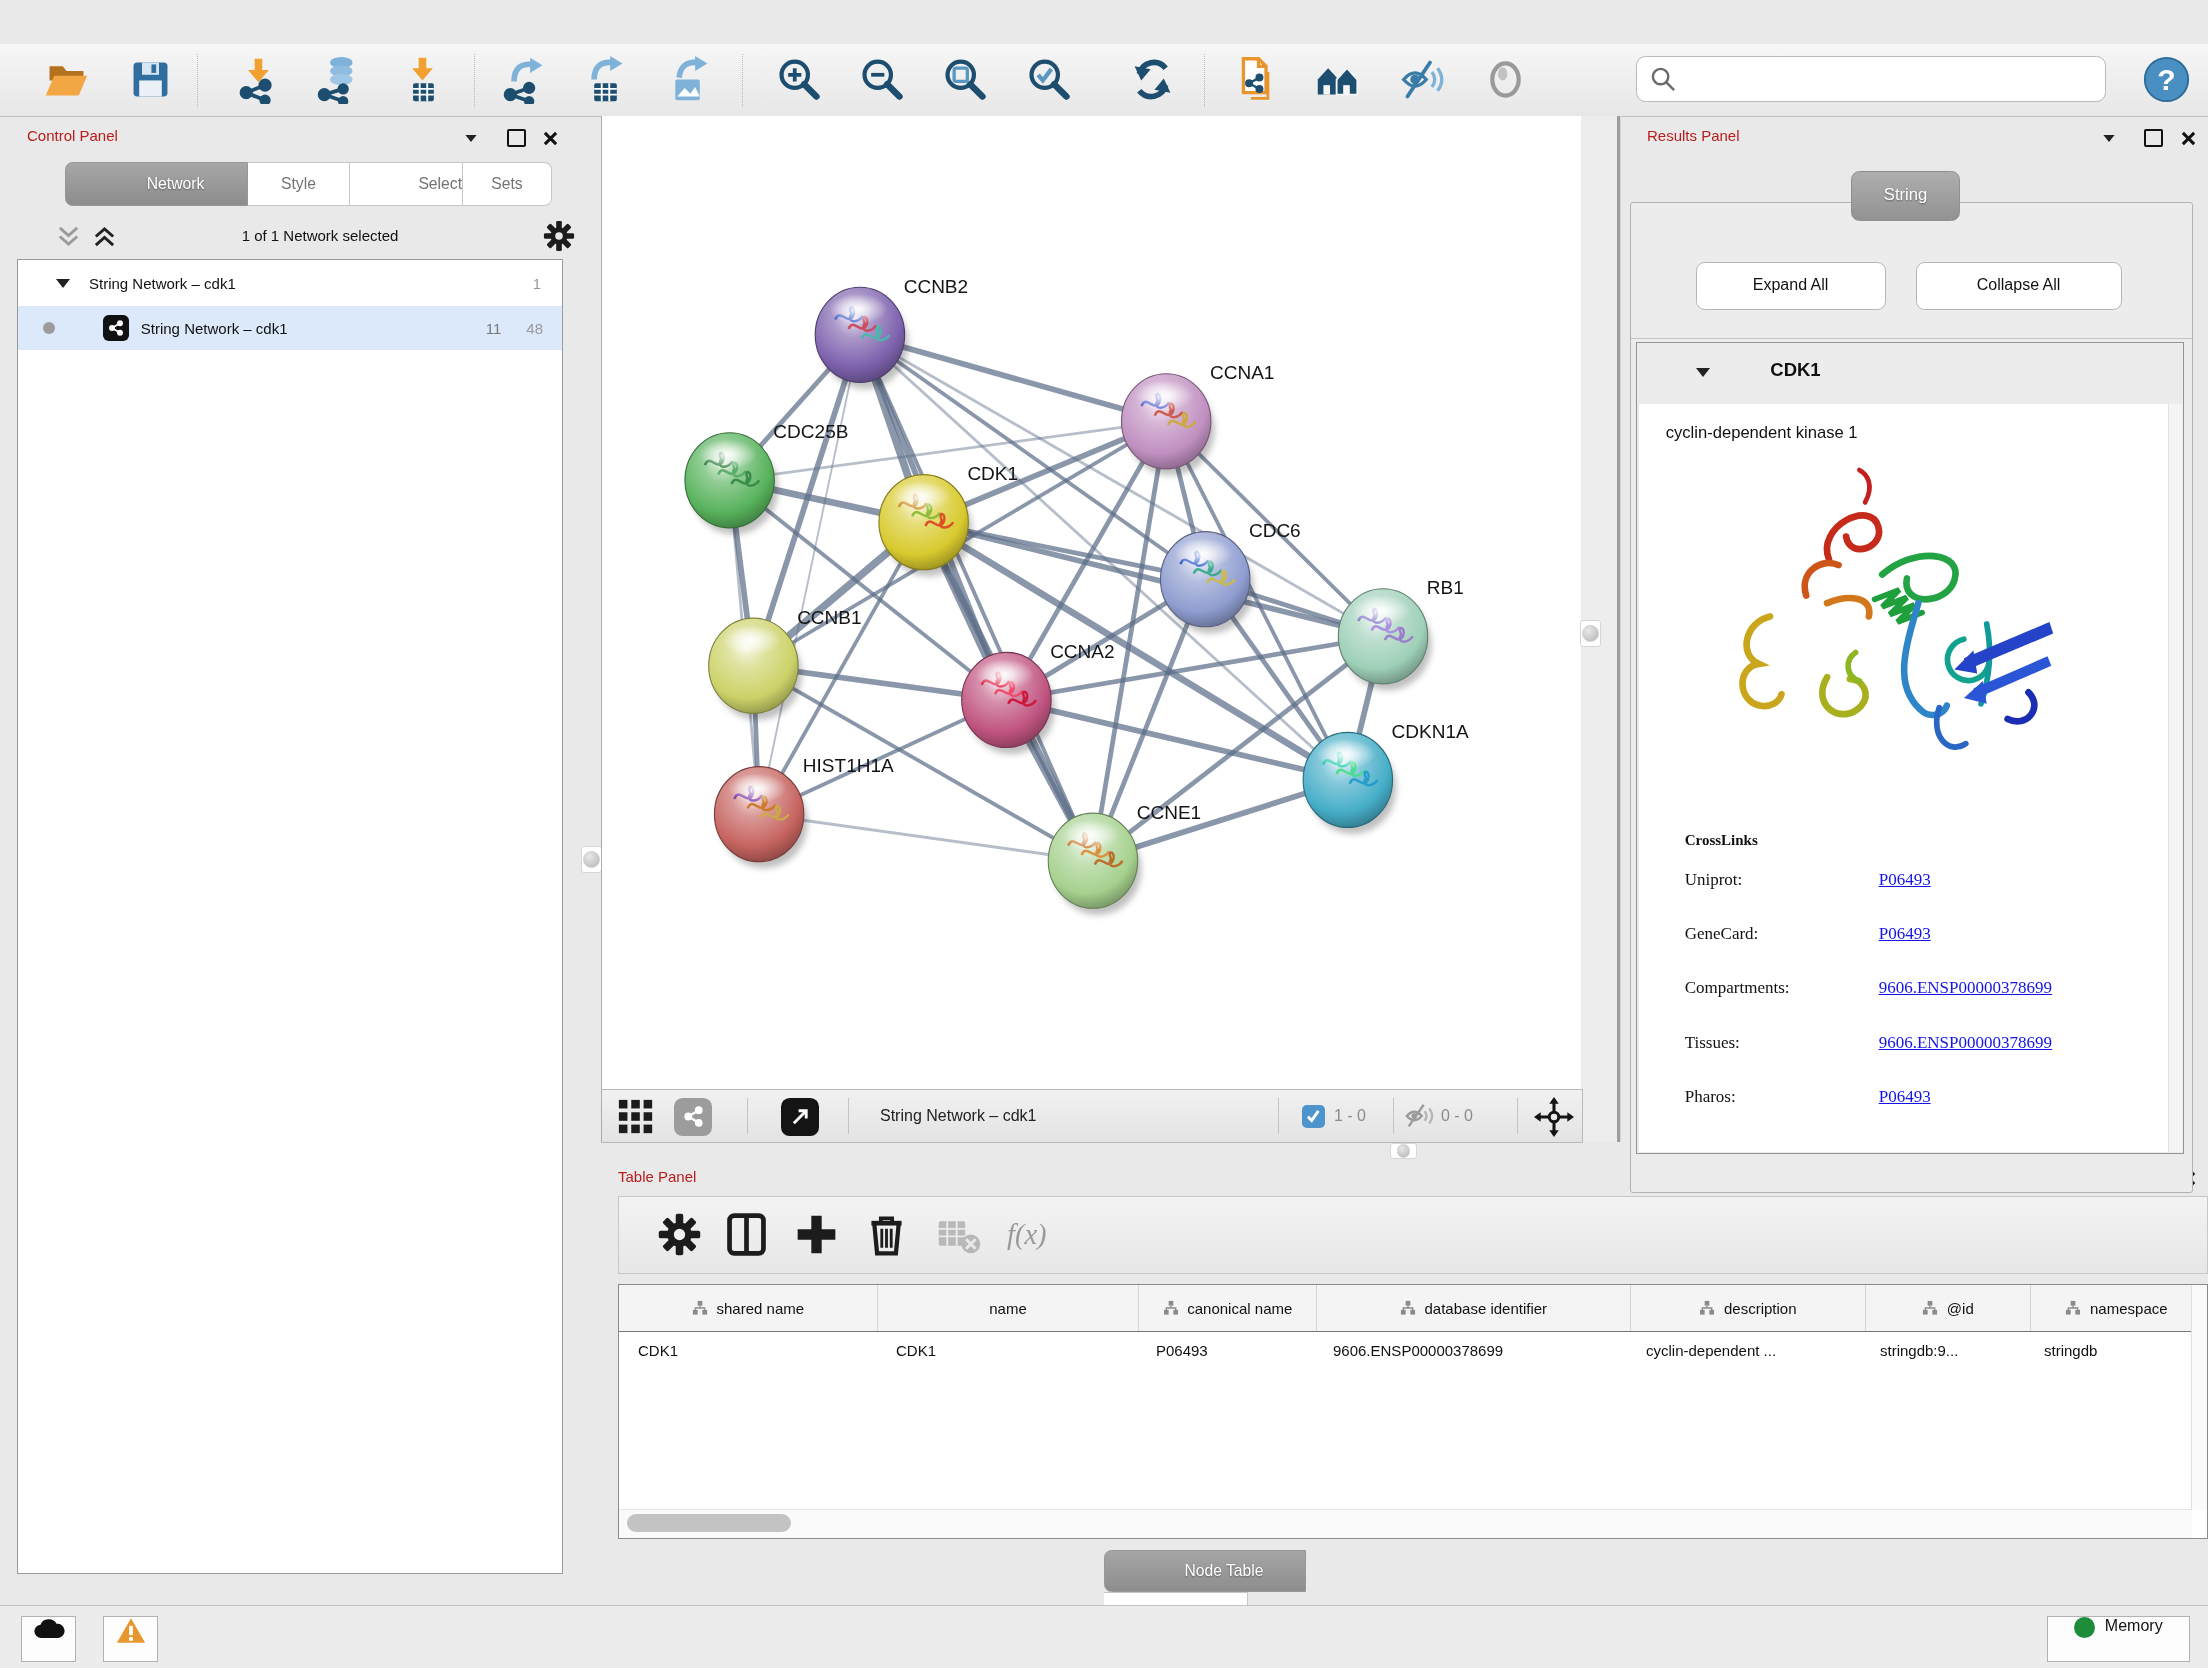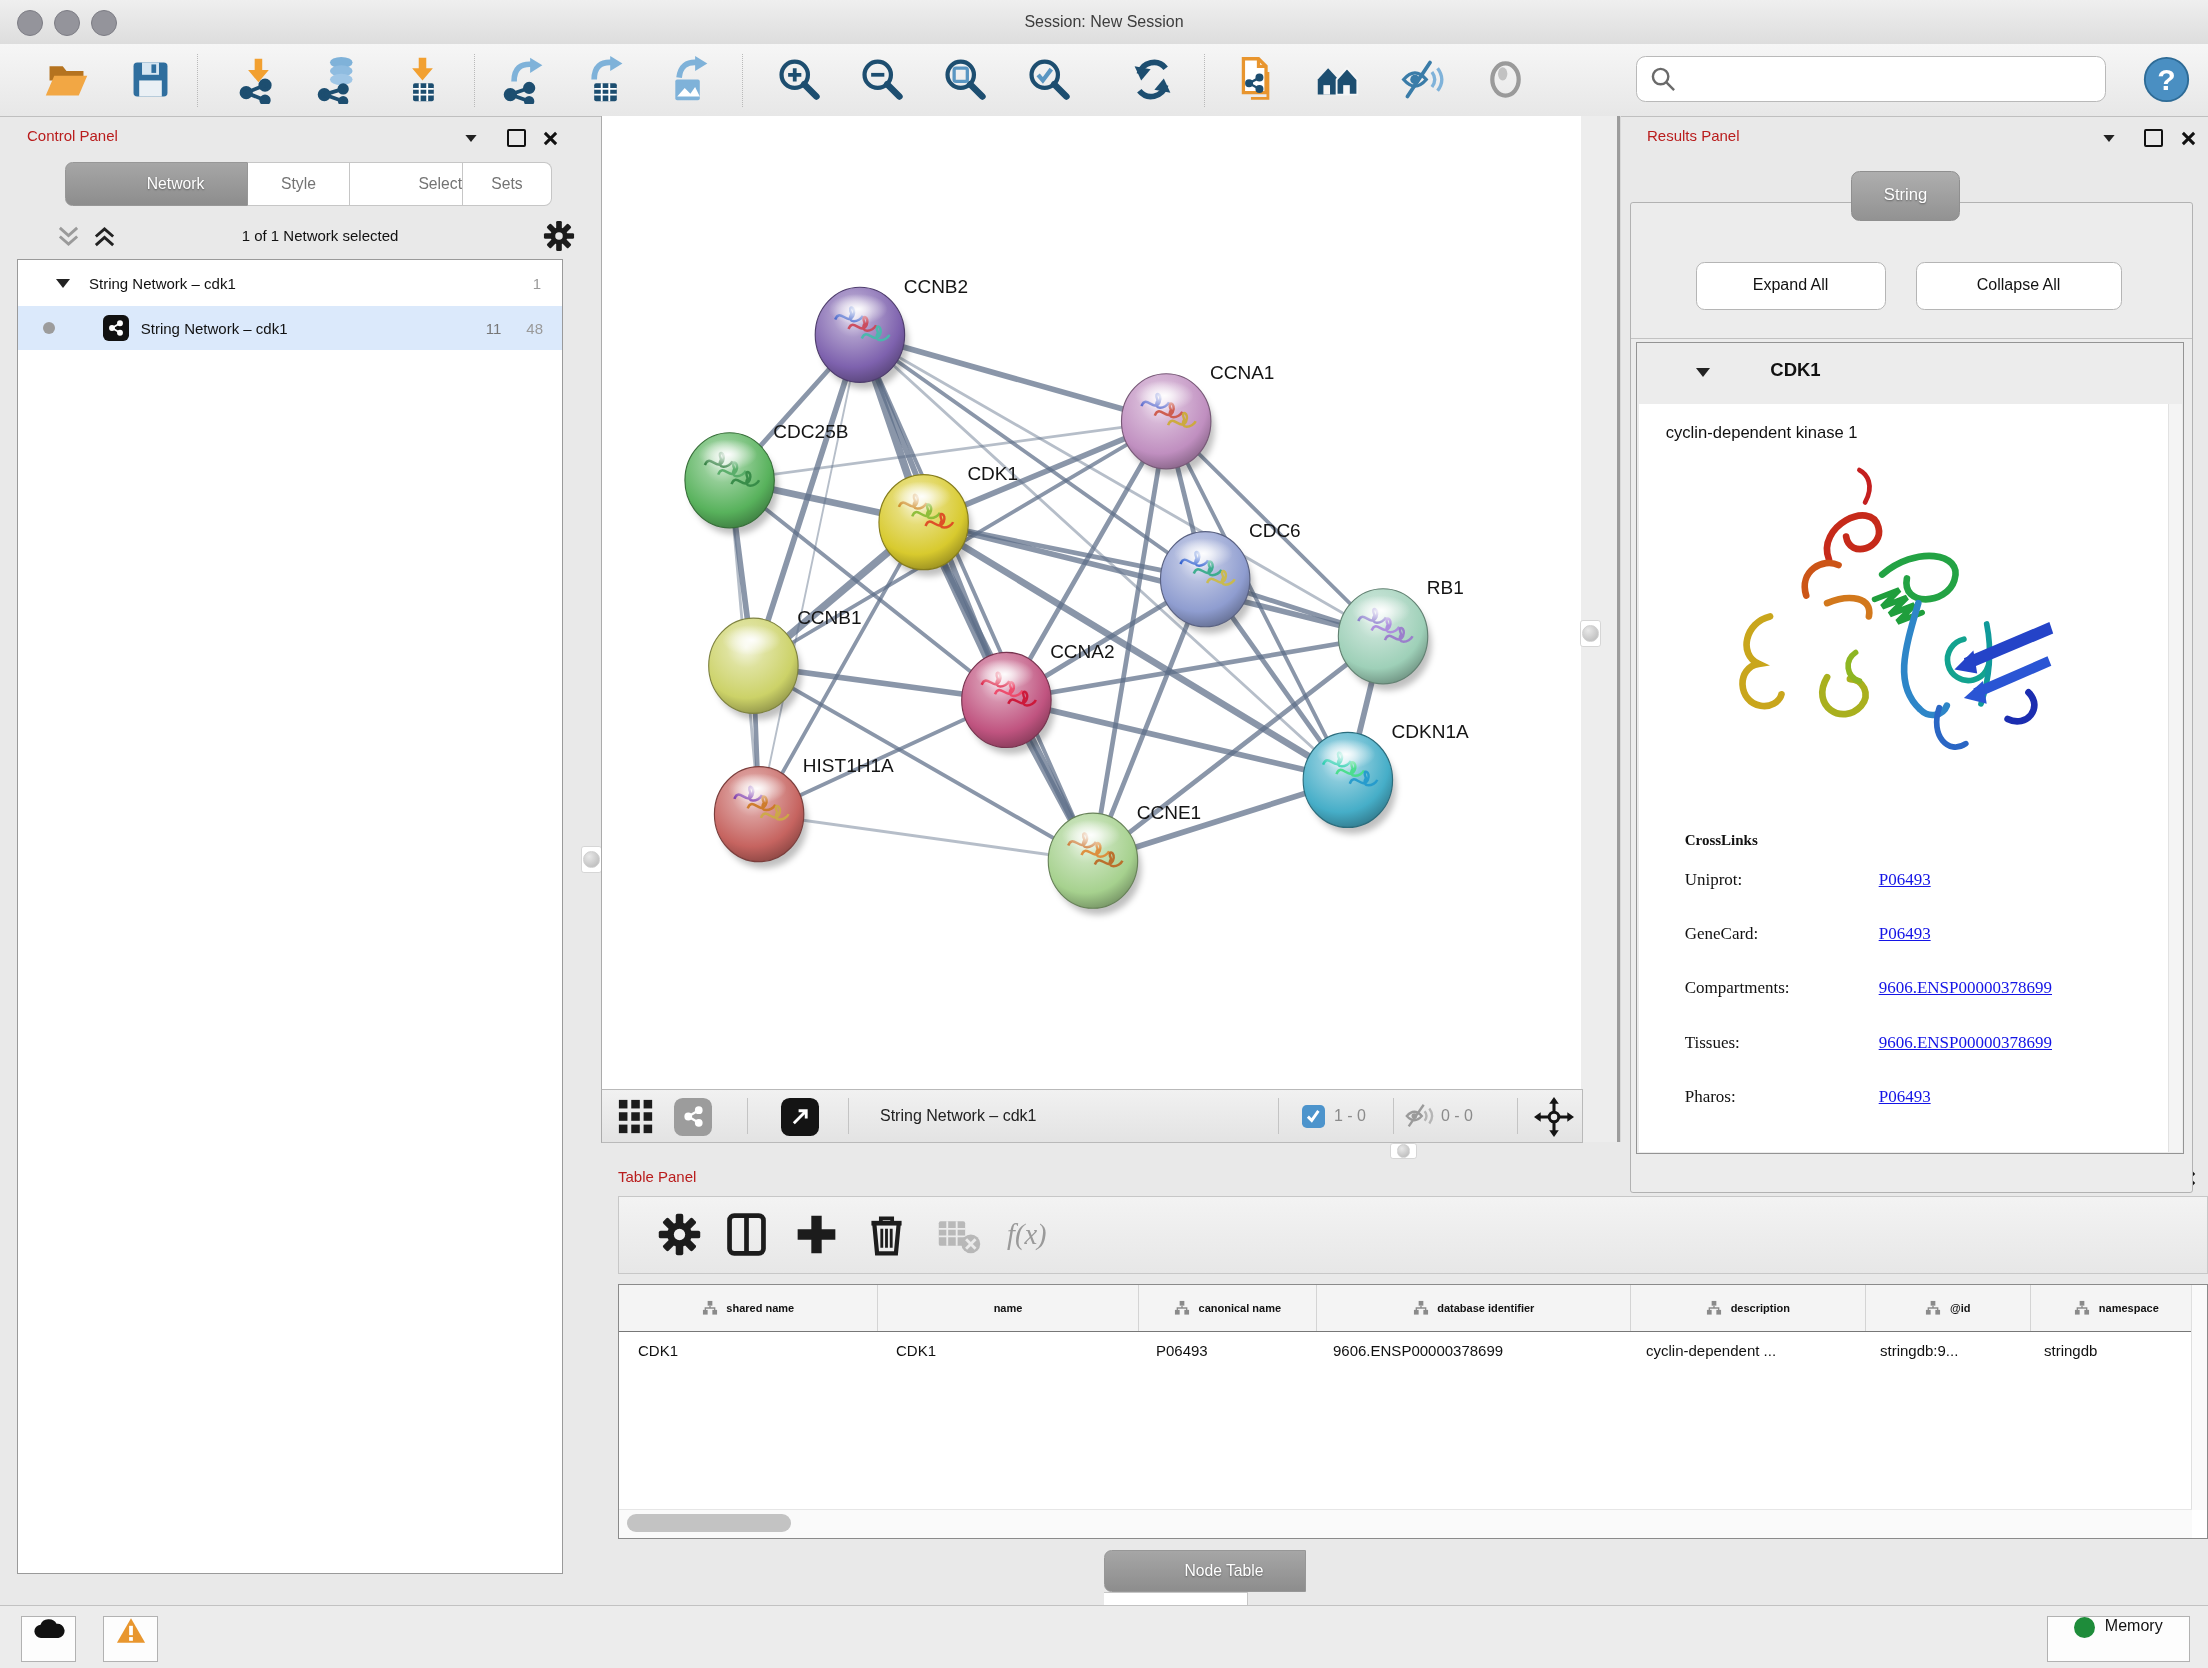--- a/index.html
+++ b/index.html
@@ -82,47 +82,41 @@
   
   .tablepanel{position:absolute;left:601px;top:1158px;width:1607px;height:447px;}
   .tp-toolbar{position:absolute;left:17px;top:38px;width:1588px;height:76px;
      background:linear-gradient(#f3f3f3,#e7e7e7);border:1px solid #c7c7c7;}
   .tp-icon{position:absolute;top:13.3px;width:49px;height:49px;}
   .tp-box{position:absolute;left:17px;top:126px;width:1588px;height:253px;background:#fff;
      border:1.4px solid #8a8a8a;}
   .tp-header{position:absolute;left:0;top:0;right:15px;height:46px;background:#f4f4f4;
      border-bottom:1.4px solid #777;display:flex;}
   .tp-col{height:46px;display:flex;align-items:center;justify-content:center;gap:8.6px;
-     border-right:1px solid #d4d4d4;font-size:11px;color:#111;overflow:hidden;white-space:nowrap;font-weight:bold;}
+     border-right:1px solid #d4d4d4;font-size:15px;color:#111;overflow:hidden;white-space:nowrap;}
   .tp-row{position:absolute;left:0;top:47px;right:15px;height:38px;display:flex;}
   .tp-cell{height:38px;line-height:38px;font-size:15px;color:#111;padding-left:19px;
      overflow:hidden;white-space:nowrap;box-sizing:border-box;}
   .tp-vscroll{position:absolute;top:0;bottom:28.5px;right:0;width:15px;background:#fafafa;border-left:1px solid #e0e0e0;}
   .tp-hscroll{position:absolute;left:0;right:15px;bottom:0;height:28.5px;background:#fafafa;border-top:1px solid #e6e6e6;}
   .tp-thumb{position:absolute;left:7.6px;top:4.8px;width:164px;height:18px;border-radius:9.5px;background:#c3c3c3;}
   .tp-tabs{position:absolute;left:503px;top:392px;display:flex;flex-direction:column;}
   
   .statusbar{position:absolute;left:0;top:1605px;right:0;height:63px;background:#ececec;
      border-top:1px solid #c2c2c2;}
   .sb-btn{position:absolute;top:9.5px;height:44px;background:#fdfdfd;border:1.9px solid #b2b2b2;
      display:flex;align-items:flex-start;justify-content:center;gap:9.5px;}
   .mem-label{font-size:16px;color:#111;}
   .netlabel{font-size:20px;fill:#141414;}
 </style>
 </head>
 <body>
 
 <div id="root">
 
-  <div class="titlebar">
-    <div class="tl" style="left:17px"></div>
-    <div class="tl" style="left:54px"></div>
-    <div class="tl" style="left:91px"></div>
-    <div class="win-title">Session: New Session</div>
-  </div>
 
   <div class="toolbar">
 
     <svg class="tbi" style="left:42px" viewBox="0 0 52 52">
       <path d="M8,12 h14 l4,5 h18 v10 H8 z" fill="#b5731f"></path>
       <path d="M4,43 L13,22 H48 L39,43 Z" fill="#f2a744"></path>
     </svg>
 
     <svg class="tbi" style="left:126px" viewBox="0 0 52 52">
       <rect x="8" y="8" width="36" height="36" rx="4" fill="#2f6e9e"></rect>

